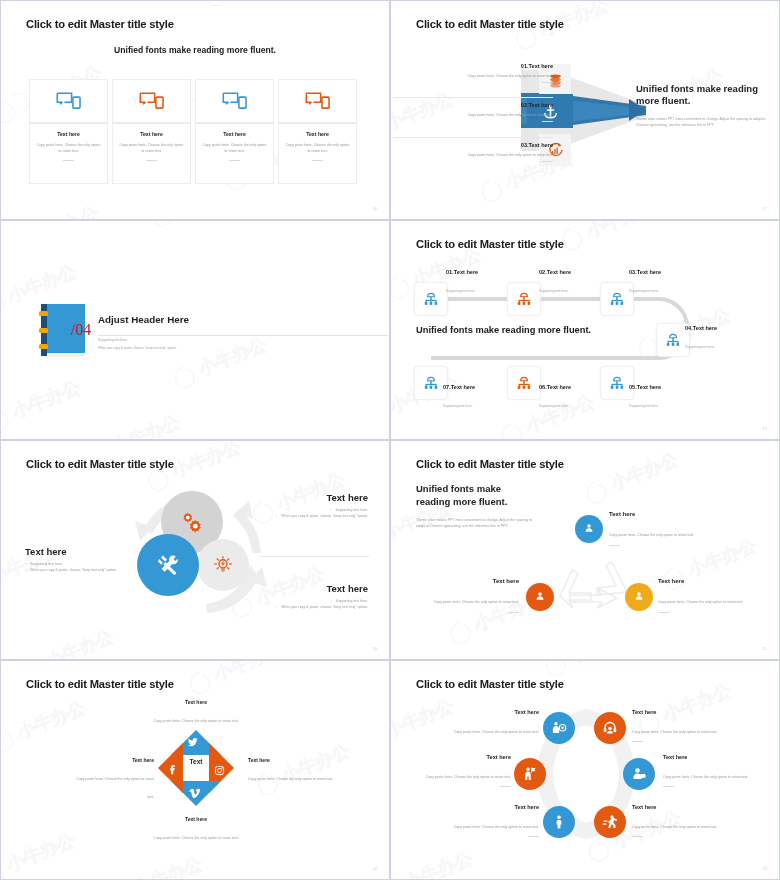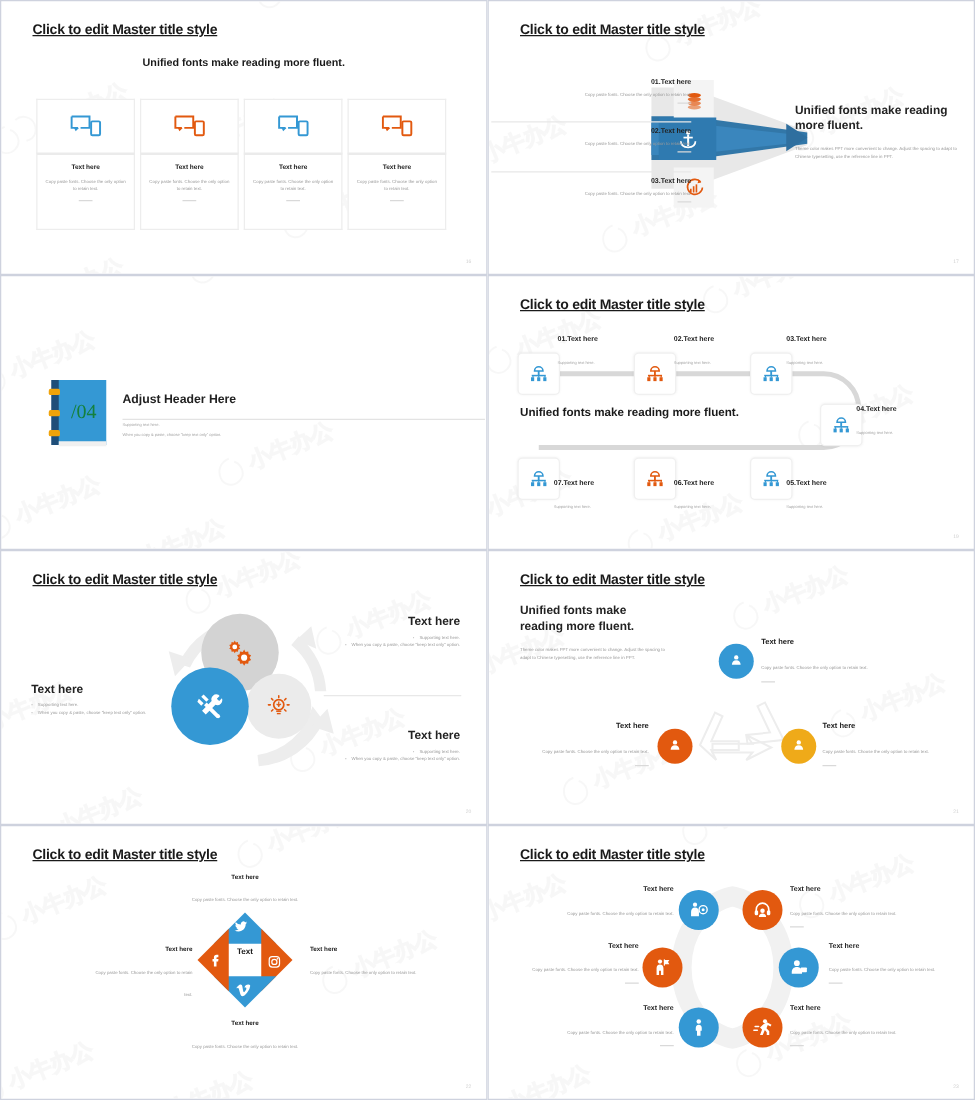--- a/index.html
+++ b/index.html
@@ -27,21 +27,21 @@
     pointer-events: none; z-index: 0;
     opacity: .5;
   }
   .wm svg { width: 100%; height: 100%; display: block; }
   .content { position: relative; z-index: 2; width:100%; height:100%; }
 
   .title {
     position: absolute;
     font-size: 11.2px; font-weight: bold; color: #1a1a1a;
     letter-spacing: -0.2px;
-    left: 25px; top: 17px; text-decoration: underline;
+    left: 25px; top: 17px;
   }
   .pageno {
     position: absolute; right: 12px; bottom: 8px;
     font-size: 4px; color: #cfcfcf;
   }
   .h2 { font-size: 9.5px; font-weight: bold; color: #222; }
   .lbl { font-size: 5.2px; font-weight: bold; color: #222; }
   .body-txt { font-size: 3.5px; color: #9a9a9a; line-height: 1.75; }
   .tiny { font-size: 3.2px; color: #a5a5a5; line-height: 1.7; }
   .dash { width: 11px; height: 1px; background: #d9d9d9; }
@@ -428,22 +428,22 @@
               <text x="34" y="45" font-size="18" font-family="'Liberation Sans',sans-serif">小牛办公</text>
             </g>
       </g>
     </svg>
   </div>
   <div class="content">
     <div style="position:absolute;left:36px;top:81px;width:52px;height:56px">
       <svg width="52" height="56" viewBox="0 0 52 56">
             <use href="#i-book"></use>
           </svg>
-      <div style="position:absolute;left:0;top:0;width:52px;height:56px;display:flex;align-items:center;justify-content:center;padding-left:8px;
-                  font-size:16px;color:#15803d;font-family:'Liberation Serif',serif">/04</div>
+      <div style="position:absolute;left:14px;top:0;width:52px;height:56px;display:flex;align-items:center;justify-content:center;padding-left:8px;
+                  font-size:16px;color:#b91c1c;font-family:'Liberation Serif',serif">/04</div>
     </div>
     <div class="s3-txt" style="top:93px">
       <div class="h2" style="font-size:9.8px">Adjust Header Here</div>
     </div>
     <div class="s3-rule" style="top:114px"></div>
     <div style="position:absolute;left:97px;top:117px;width:270px">
       <div class="tiny">Supporting text here.</div>
       <div class="tiny" style="margin-top:3px">When you copy &amp; paste, choose "keep text only" option.</div>
     </div>
   </div>

